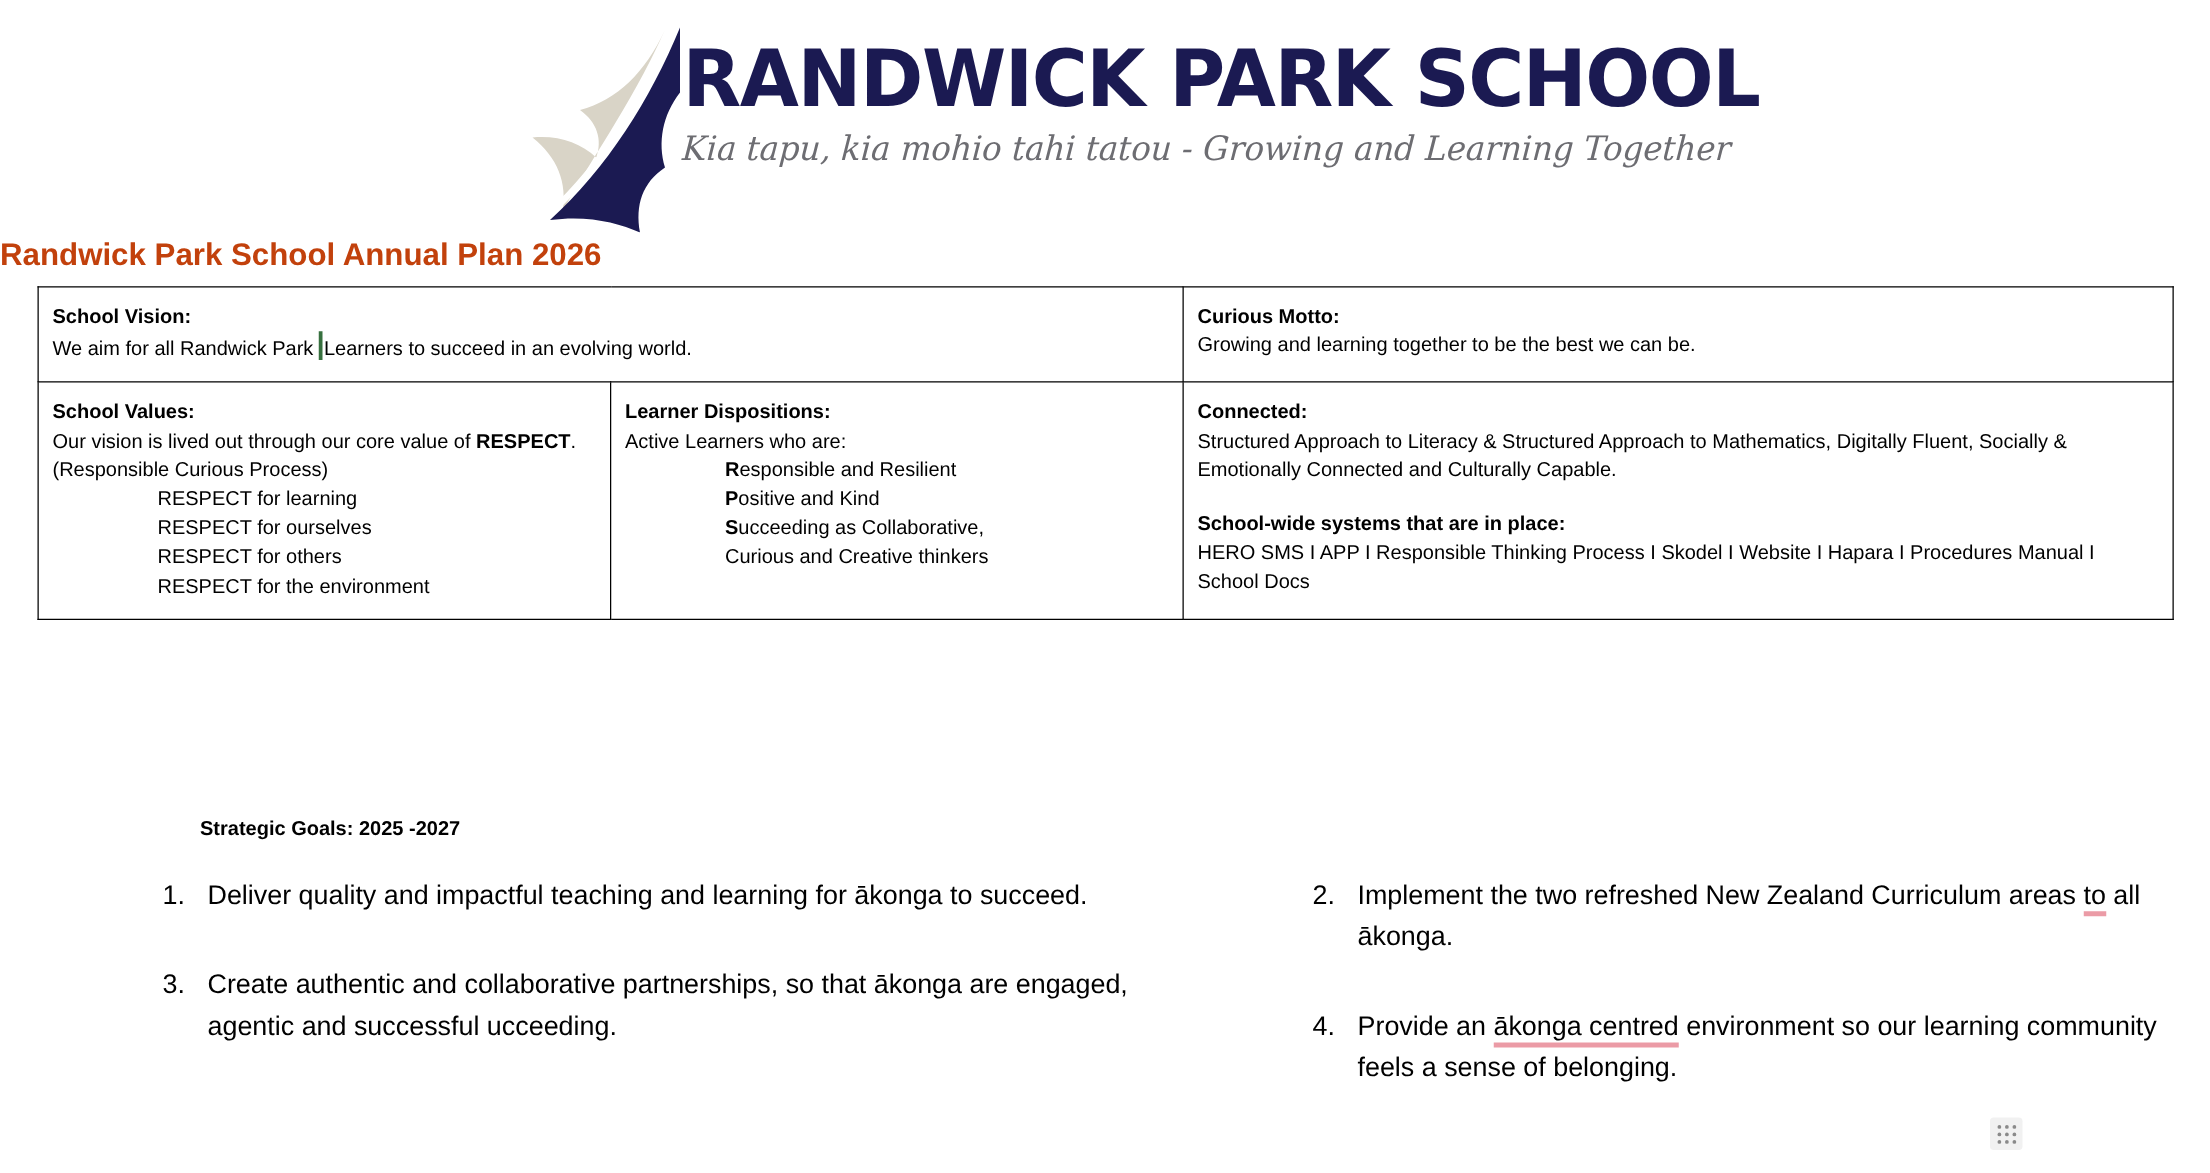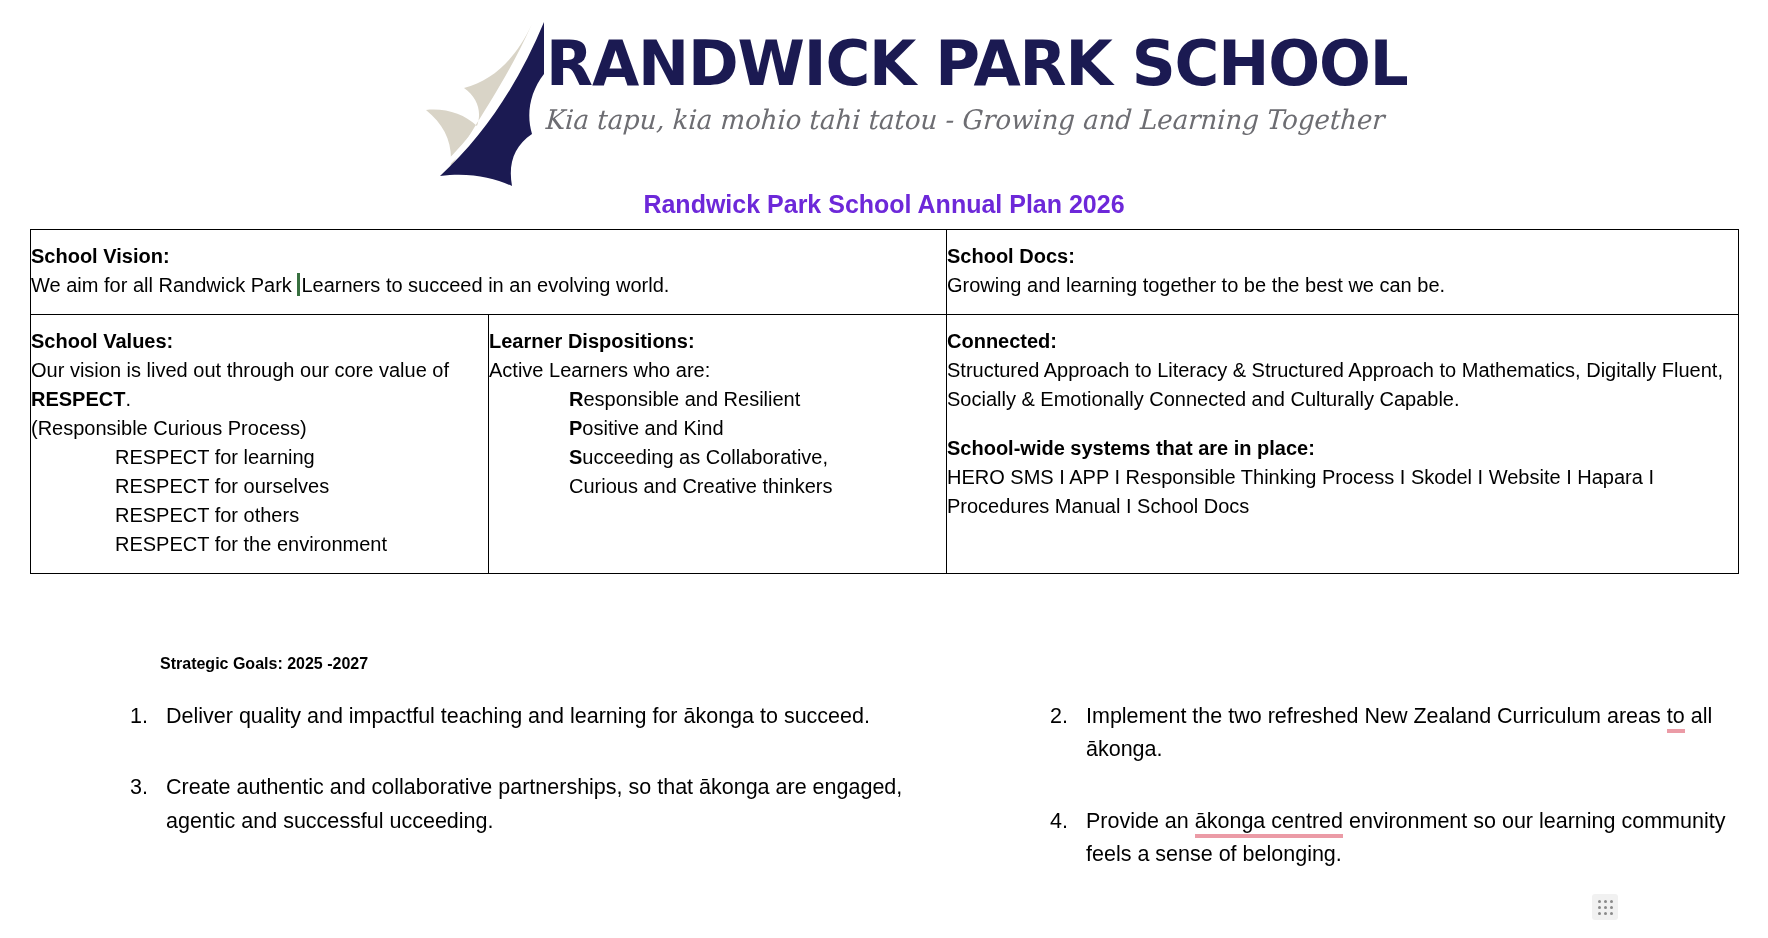--- a/index.html
+++ b/index.html
@@ -62,39 +62,38 @@
     white-space: nowrap;
     transform: scaleX(0.96) skewX(-4deg);
     transform-origin: left center;
   }
 
   
   .doc-title {
     position: absolute;
     left: 0; top: 190px;
     width: 1768px;
-    text-align: center;
     font-size: 25px;
     font-weight: bold;
-    color: #6d28d9;
+    color: #c2410c;
   }
 
   
   .info-table {
     position: absolute;
     left: 30px; top: 229px;
     width: 1708px;
     border-collapse: collapse;
     table-layout: fixed;
   }
   .info-table td {
     border: 1.6px solid #000;
     vertical-align: top;
-    padding: 12px 11px 14px 0;
-    font-size: 20px;
+    padding: 12px 11px 14px 11px;
+    font-size: 16px;
     line-height: 1.45;
   }
   .cell-head {
     font-weight: bold;
     display: block;
   }
   .indent-1 { padding-left: 84px; display: block; }
   .indent-2 { padding-left: 80px; display: block; }
   .bold { font-weight: bold; }
   .gap-line { display: block; height: 20px; }
@@ -197,21 +196,21 @@
   <div class="doc-title">Randwick Park School Annual Plan 2026</div>
 
   <table class="info-table">
     <tbody>
         <tr>
       <td colspan="2" style="width:916px">
         <span class="cell-head">School Vision:</span>
         <span><span>We aim for all Randwick Park </span><span class="caret"></span><span>Learners to succeed in an evolving world.</span></span>
       </td>
       <td style="width:792px">
-        <span class="cell-head">School Docs:</span>
+        <span class="cell-head">Curious Motto:</span>
         <span>Growing and learning together to be the best we can be.</span>
       </td>
     </tr>
     <tr>
       <td style="width:510px">
         <span class="cell-head">School Values:</span>
         <span>Our vision is lived out through our core value</span>
         <span><span>of </span><span class="bold">RESPECT</span><span>.</span></span>
         <span style="display:block">(Responsible Curious Process)</span>
         <span class="indent-1">RESPECT for learning</span>

